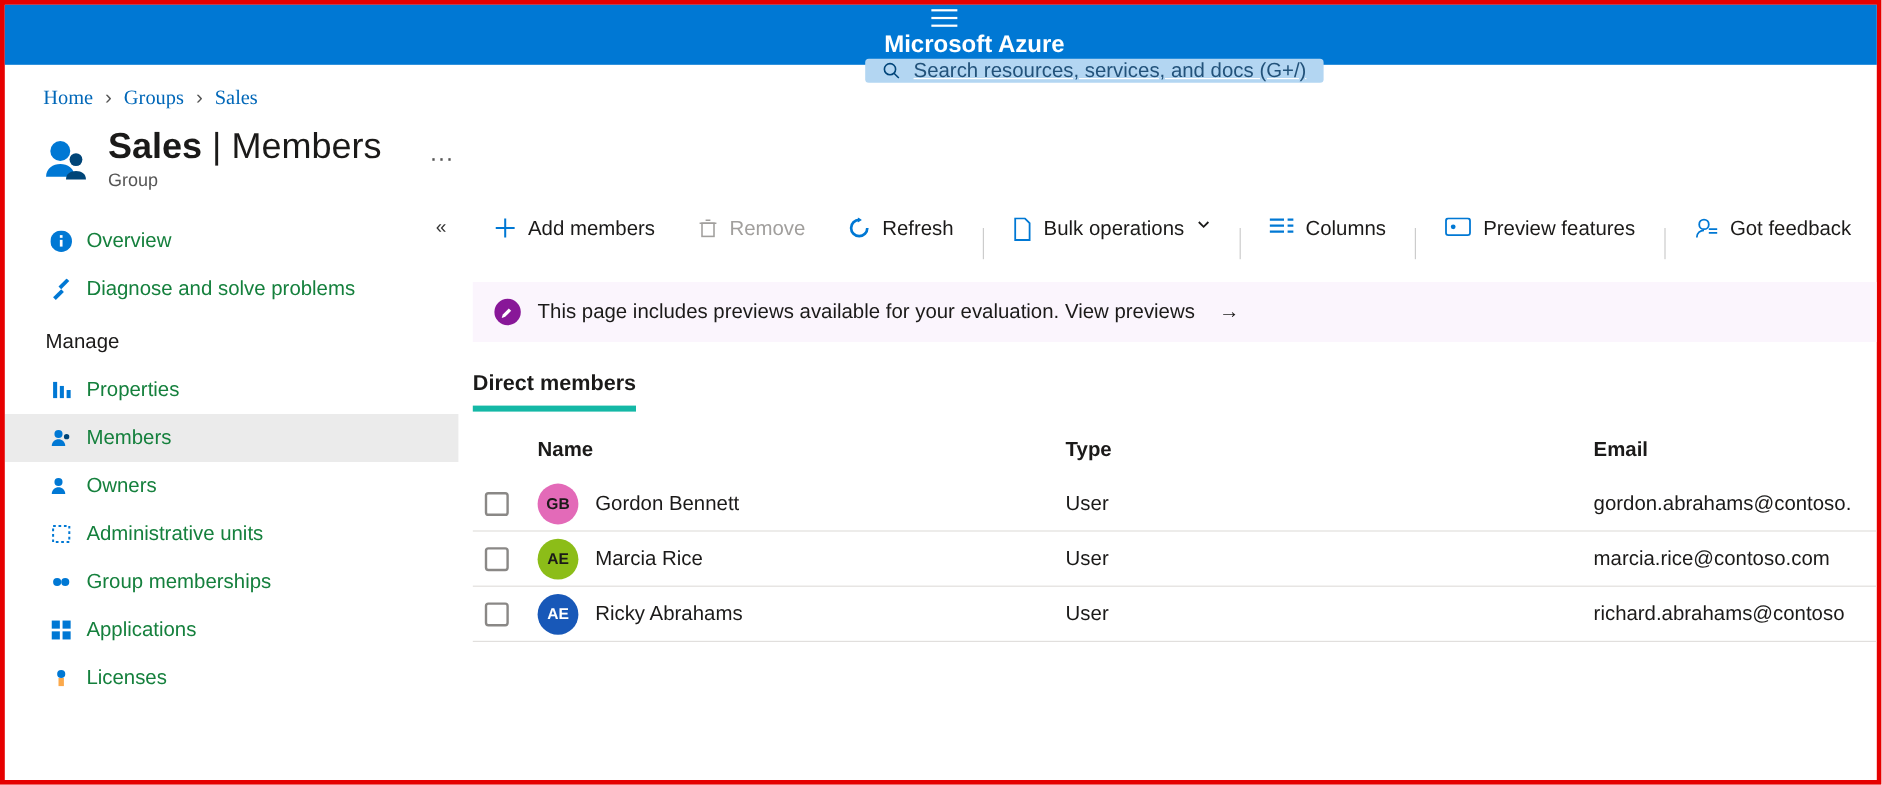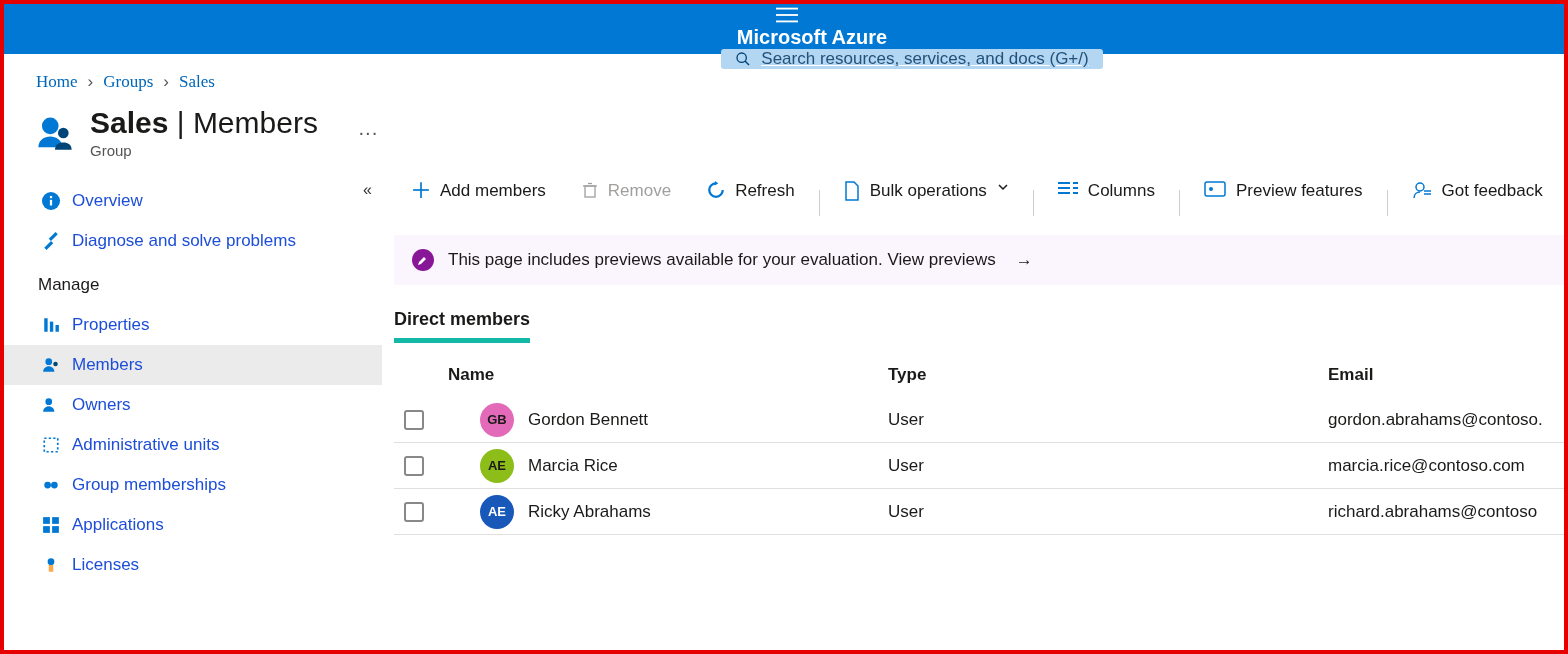--- a/index.html
+++ b/index.html
@@ -18,21 +18,21 @@
   .breadcrumb a { color:#0067b8; cursor:pointer;font-family:Liberation Serif, serif; }
   .page-header { display:flex; align-items:center; gap:16px; padding-left:32px; margin-top:4px; }
   .group-icon { width:38px;height:38px; }
   .title-block h1 { font-size:30px; font-weight:400; color:#1b1a19; }
   .title-block h1 .strong { font-weight:700; }
   .title-block .sub { font-size:15px; color:#555; margin-top:2px; }
   .ellipsis { font-size:20px; color:#555; margin-left:24px; cursor:pointer; }
   .content { flex:1; display:flex; margin-top:22px; overflow:hidden; }
   .sidebar { width:378px; border-right:none; position:relative; padding-top:0; }
   .collapse { position:absolute; right:10px; top:0; font-size:16px; color:#333; cursor:pointer; }
-  .nav-item { display:flex; align-items:center; gap:12px; padding:10px 16px 10px 38px; font-size:17px; color:#1d4ed8; cursor:pointer; }
+  .nav-item { display:flex; align-items:center; gap:12px; padding:10px 16px 10px 38px; font-size:17px; color:#15803d; cursor:pointer; }
   .nav-item.active { background:#ebebeb; font-weight:400; }
   .section-label { padding:14px 16px 10px 34px; font-size:17px; color:#1b1a19; font-weight:400; }
   .nav-icon { width:18px;height:18px; display:flex; align-items:center; justify-content:center; }
   .main { flex:1; display:flex; flex-direction:column; padding-left:12px; overflow:hidden; }
   .toolbar { display:flex; align-items:center; gap:0; height:44px; }
   .tbtn { display:flex; gap:10px; padding:0 18px; font-size:17px; color:#1b1a19; cursor:pointer; height:44px; }
   .tbtn.disabled { color:#a19f9d; }
   .tsep { width:1px; height:26px; background:#ccc; margin:0 6px; }
   .banner { margin-top:10px; background:#fbf5fd; padding:14px 18px; display:flex; align-items:center; gap:14px; font-size:17px; color:#1b1a19; }
   .banner .badge { width:22px;height:22px;border-radius:50%;background:#881798;display:flex;align-items:center;justify-content:center; }
@@ -41,21 +41,21 @@
   .tab { display:inline-block; font-size:18px; font-weight:700; color:#1b1a19; padding-bottom:8px; border-bottom:5px solid #14b8a6; }
   .grid { margin-top:22px; }
   .gh { display:flex; font-size:17px; font-weight:700; color:#1b1a19; padding:0 0 12px 0; }
   .col-check { width:54px; }
   .col-name { flex:0 0 440px; display:flex; align-items:center; gap:14px; }
   .col-type { flex:0 0 440px; }
   .col-email { flex:1; }
   .gh .col-name { padding-left:54px; }
   .row { display:flex; align-items:center; height:46px; border-bottom:1px solid #e1dfdd; font-size:17px; color:#1b1a19; }
   .chk { width:20px;height:20px;border:2px solid #8a8886;border-radius:3px;margin-left:10px; cursor:pointer; }
-  .avatar { width:34px;height:34px;border-radius:50%;display:flex;align-items:center;justify-content:center;color:#1b1a19;font-size:13px;font-weight:600;margin-left:32px; }
+  .avatar { width:34px;height:34px;border-radius:50%;display:flex;align-items:center;justify-content:center;color:#1b1a19;font-size:13px;font-weight:600; }
 </style>
 </head>
 <body>
 
 <div class="frame">
   <div class="topbar">
     <div class="hamburger">
       <svg viewBox="0 0 24 24" width="22" height="22">
           <rect y="4" width="24" height="2"></rect>
           <rect y="11" width="24" height="2"></rect>

